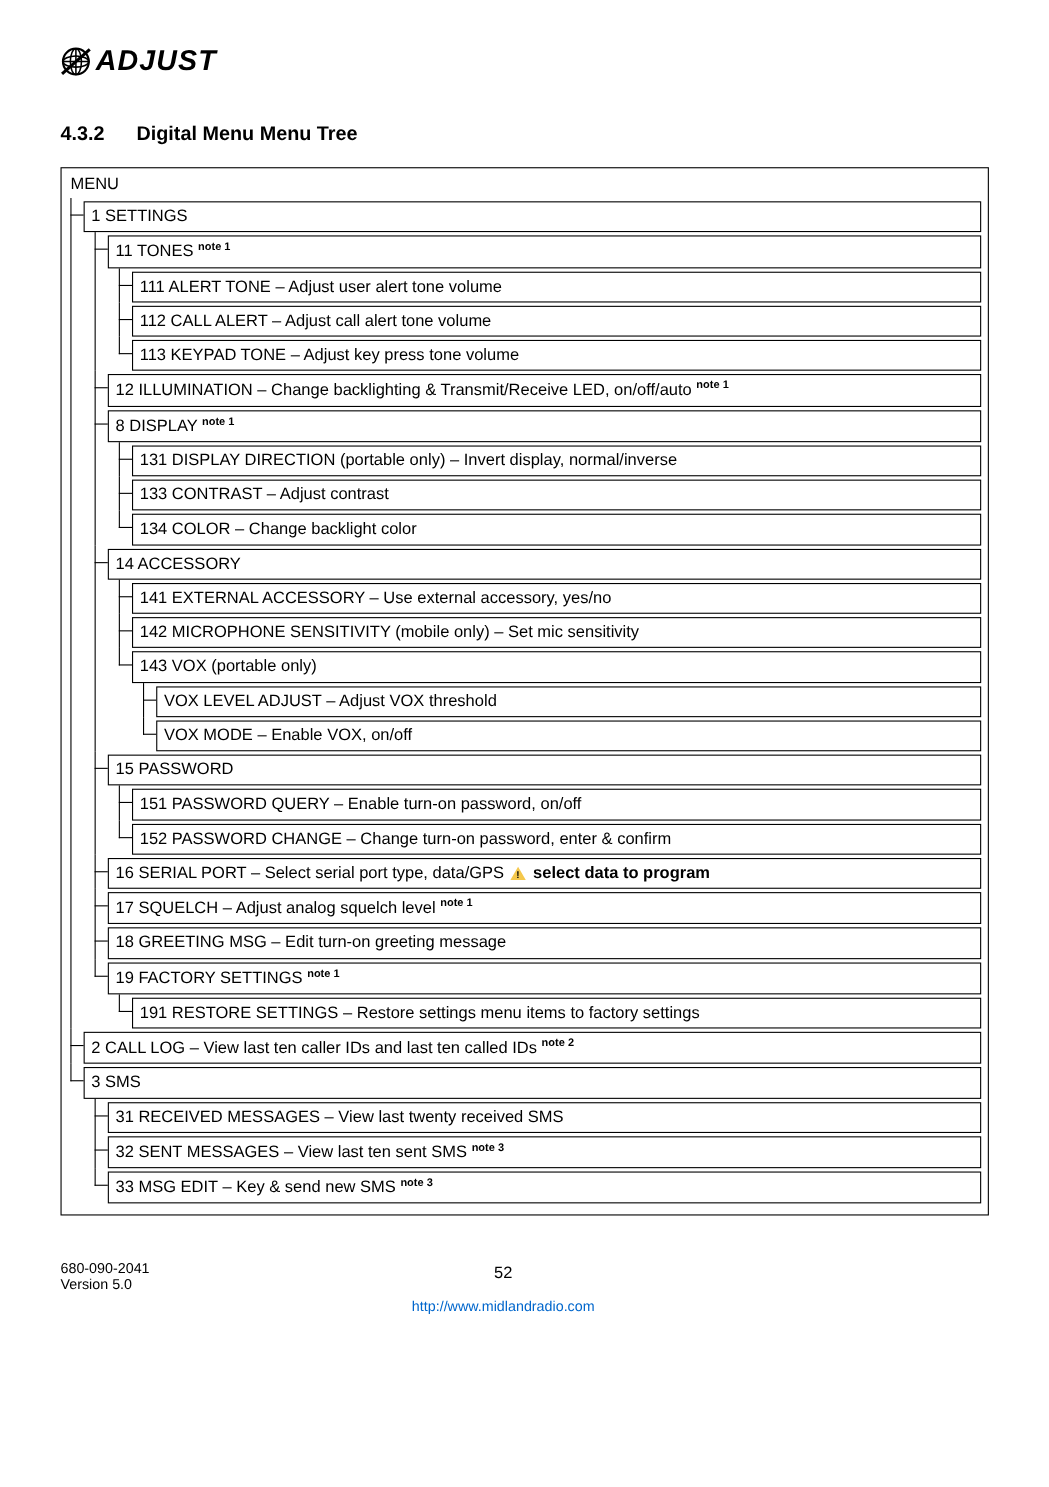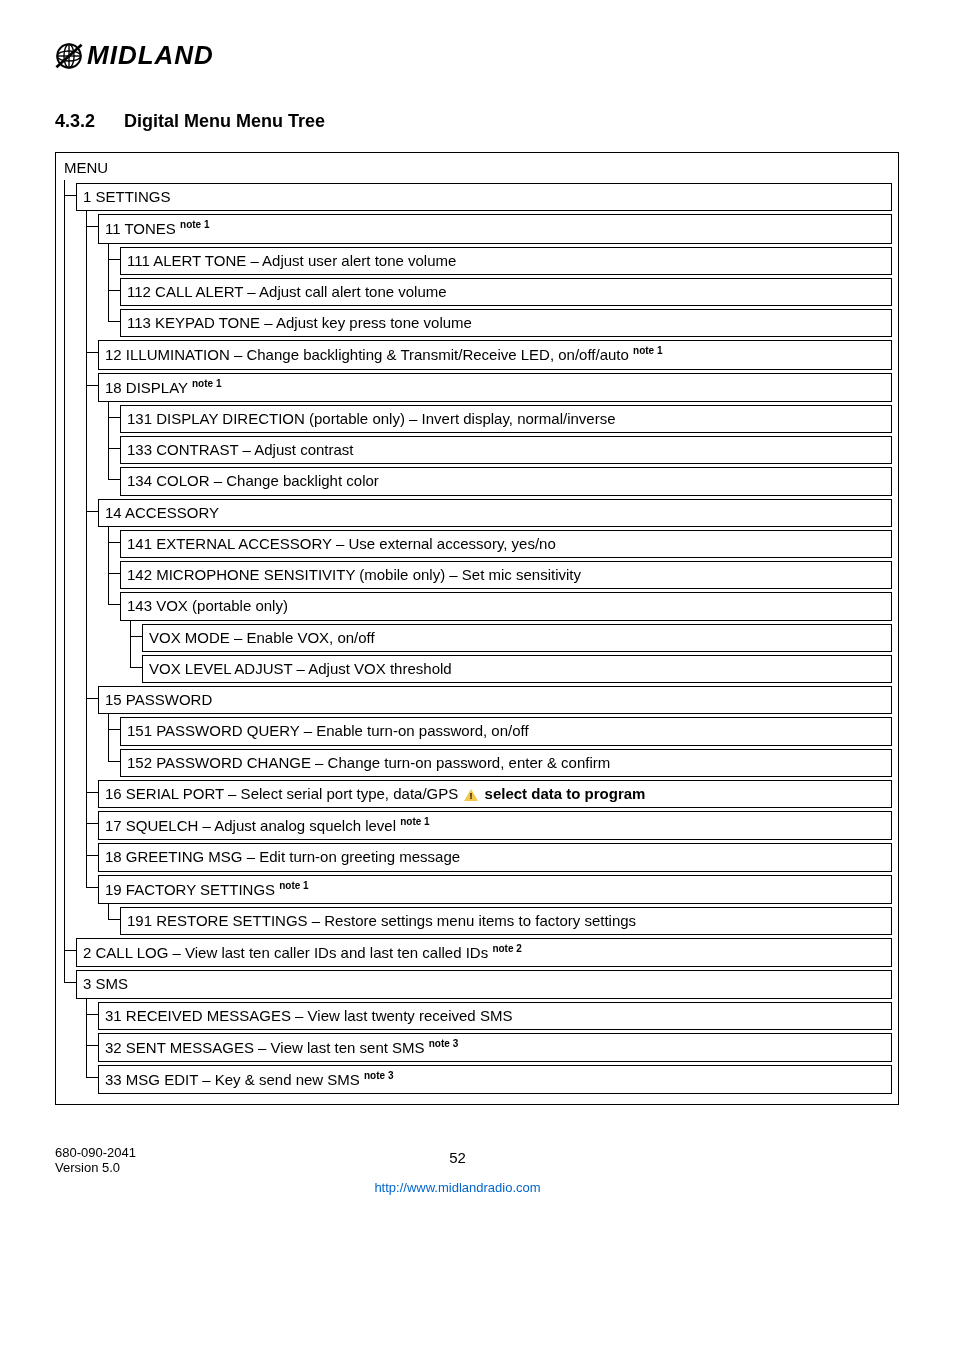--- a/index.html
+++ b/index.html
@@ -123,21 +123,21 @@
 
 <div class="logo-row">
   <svg width="28" height="28" viewBox="0 0 100 100">
     <circle cx="50" cy="50" r="42" fill="none" stroke="#000" stroke-width="7"></circle>
     <ellipse cx="50" cy="50" rx="42" ry="18" fill="none" stroke="#000" stroke-width="5"></ellipse>
     <ellipse cx="50" cy="50" rx="18" ry="42" fill="none" stroke="#000" stroke-width="5"></ellipse>
     <line x1="8" y1="50" x2="92" y2="50" stroke="#000" stroke-width="5"></line>
     <line x1="50" y1="8" x2="50" y2="92" stroke="#000" stroke-width="5"></line>
     <line x1="5" y1="90" x2="95" y2="10" stroke="#000" stroke-width="10"></line>
   </svg>
-  <span class="logo-text">MIDLAND</span>
+  <span class="logo-text">ADJUST</span>
 </div>
 
 <h2 class="section">
   <span class="num">4.3.2</span>
   <span>Digital Menu Menu Tree</span>
 </h2>
 
 <div class="menu-box">
   <div class="menu-title">MENU</div>
 
@@ -161,21 +161,21 @@
               </li>
           </ul>
         </li>
         <li>
           <div class="node-box">
             <span>12 ILLUMINATION – Change backlighting &amp; Transmit/Receive LED, on/off/auto </span><span class="sup">note 1</span>
           </div>
         </li>
         <li>
           <div class="node-box">
-            <span>18 DISPLAY </span><span class="sup">note 1</span>
+            <span>8 DISPLAY </span><span class="sup">note 1</span>
           </div>
           <ul>
             <li>
                 <div class="node-box">131 DISPLAY DIRECTION (portable only) – Invert display, normal/inverse</div>
               </li>
             <li>
                 <div class="node-box">133 CONTRAST – Adjust contrast</div>
               </li>
             <li>
                 <div class="node-box">134 COLOR – Change backlight color</div>
@@ -188,24 +188,24 @@
             <li>
                 <div class="node-box">141 EXTERNAL ACCESSORY – Use external accessory, yes/no</div>
               </li>
             <li>
                 <div class="node-box">142 MICROPHONE SENSITIVITY (mobile only) – Set mic sensitivity</div>
               </li>
             <li>
               <div class="node-box">143 VOX (portable only)</div>
               <ul>
                 <li>
-                    <div class="node-box">VOX MODE – Enable VOX, on/off</div>
+                    <div class="node-box">VOX LEVEL ADJUST – Adjust VOX threshold</div>
                   </li>
                 <li>
-                    <div class="node-box">VOX LEVEL ADJUST – Adjust VOX threshold</div>
+                    <div class="node-box">VOX MODE – Enable VOX, on/off</div>
                   </li>
               </ul>
             </li>
           </ul>
         </li>
         <li>
           <div class="node-box">15 PASSWORD</div>
           <ul>
             <li>
                 <div class="node-box">151 PASSWORD QUERY – Enable turn-on password, on/off</div>

